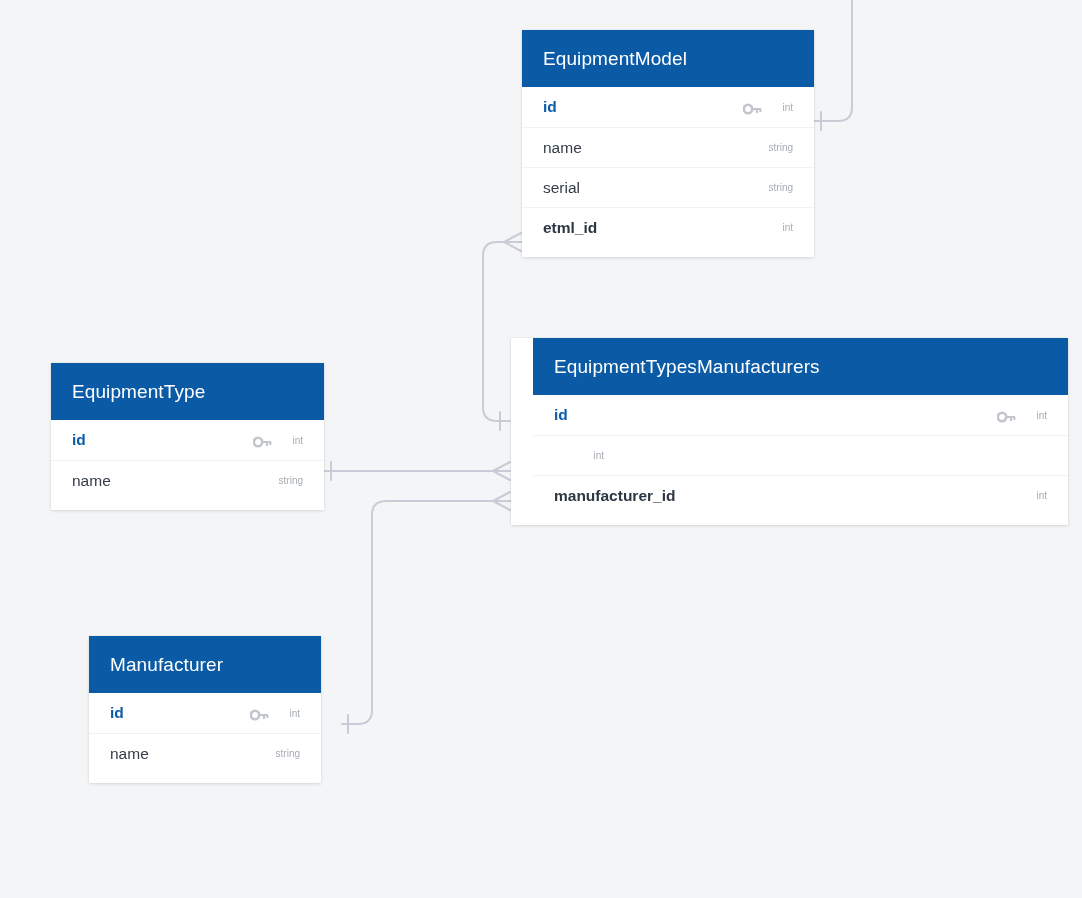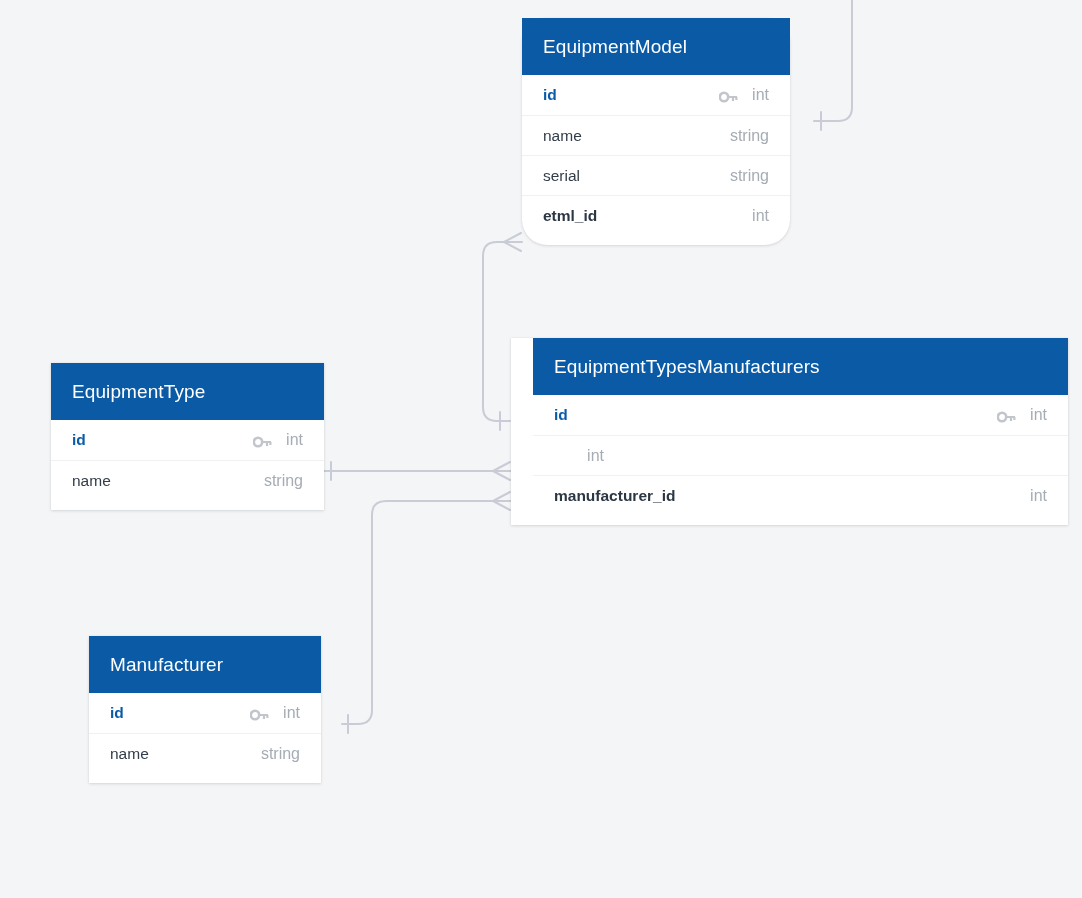--- a/index.html
+++ b/index.html
@@ -96,28 +96,28 @@
 
   .key-icon {
     width: 19px;
     height: 12px;
     display: inline-block;
     flex: 0 0 auto;
   }
   .key-icon.hidden { visibility: hidden; }
 
   .field-type {
-    font-size: 16px;
+    font-size: 10px;
     color: #a6acb4;
     min-width: 22px;
     text-align: right;
   }
 
   
-  #ent-equipmentmodel { left: 522px; top: 18px;  width: 268px; border-radius: 25px; }
+  #ent-equipmentmodel { left: 522px; top: 30px;  width: 292px; }
   #ent-etm            { left: 511px; top: 338px; width: 557px; padding-left: 22px; }
   #ent-equipmenttype  { left: 51px;  top: 363px; width: 273px; }
   #ent-manufacturer   { left: 89px;  top: 636px; width: 232px; }
 
   .conn-path {
     fill: none;
     stroke: #c9cbd6;
     stroke-width: 2;
     stroke-linecap: round;
     stroke-linejoin: round;

